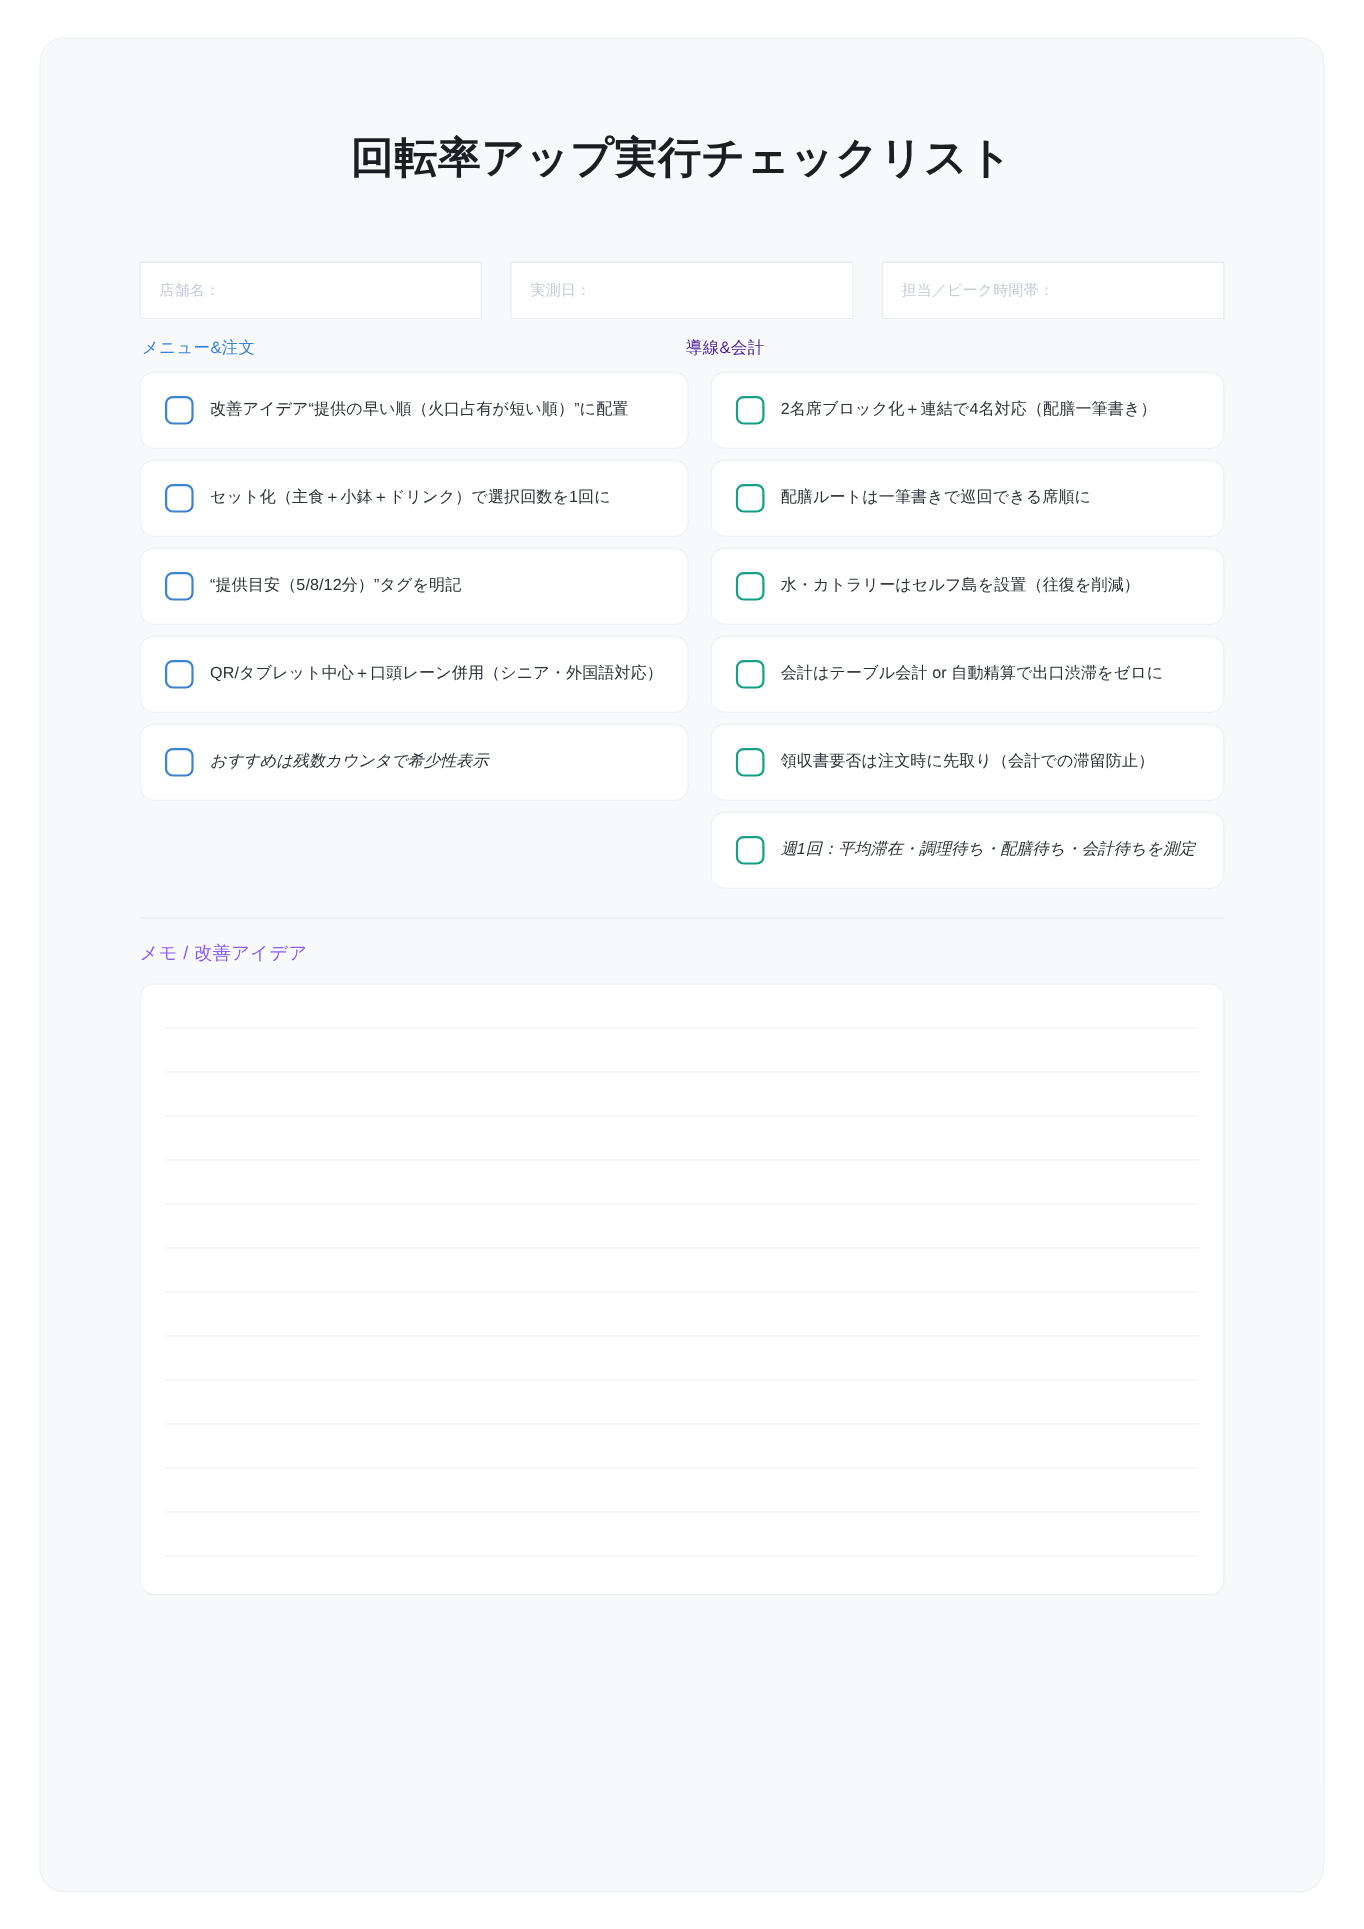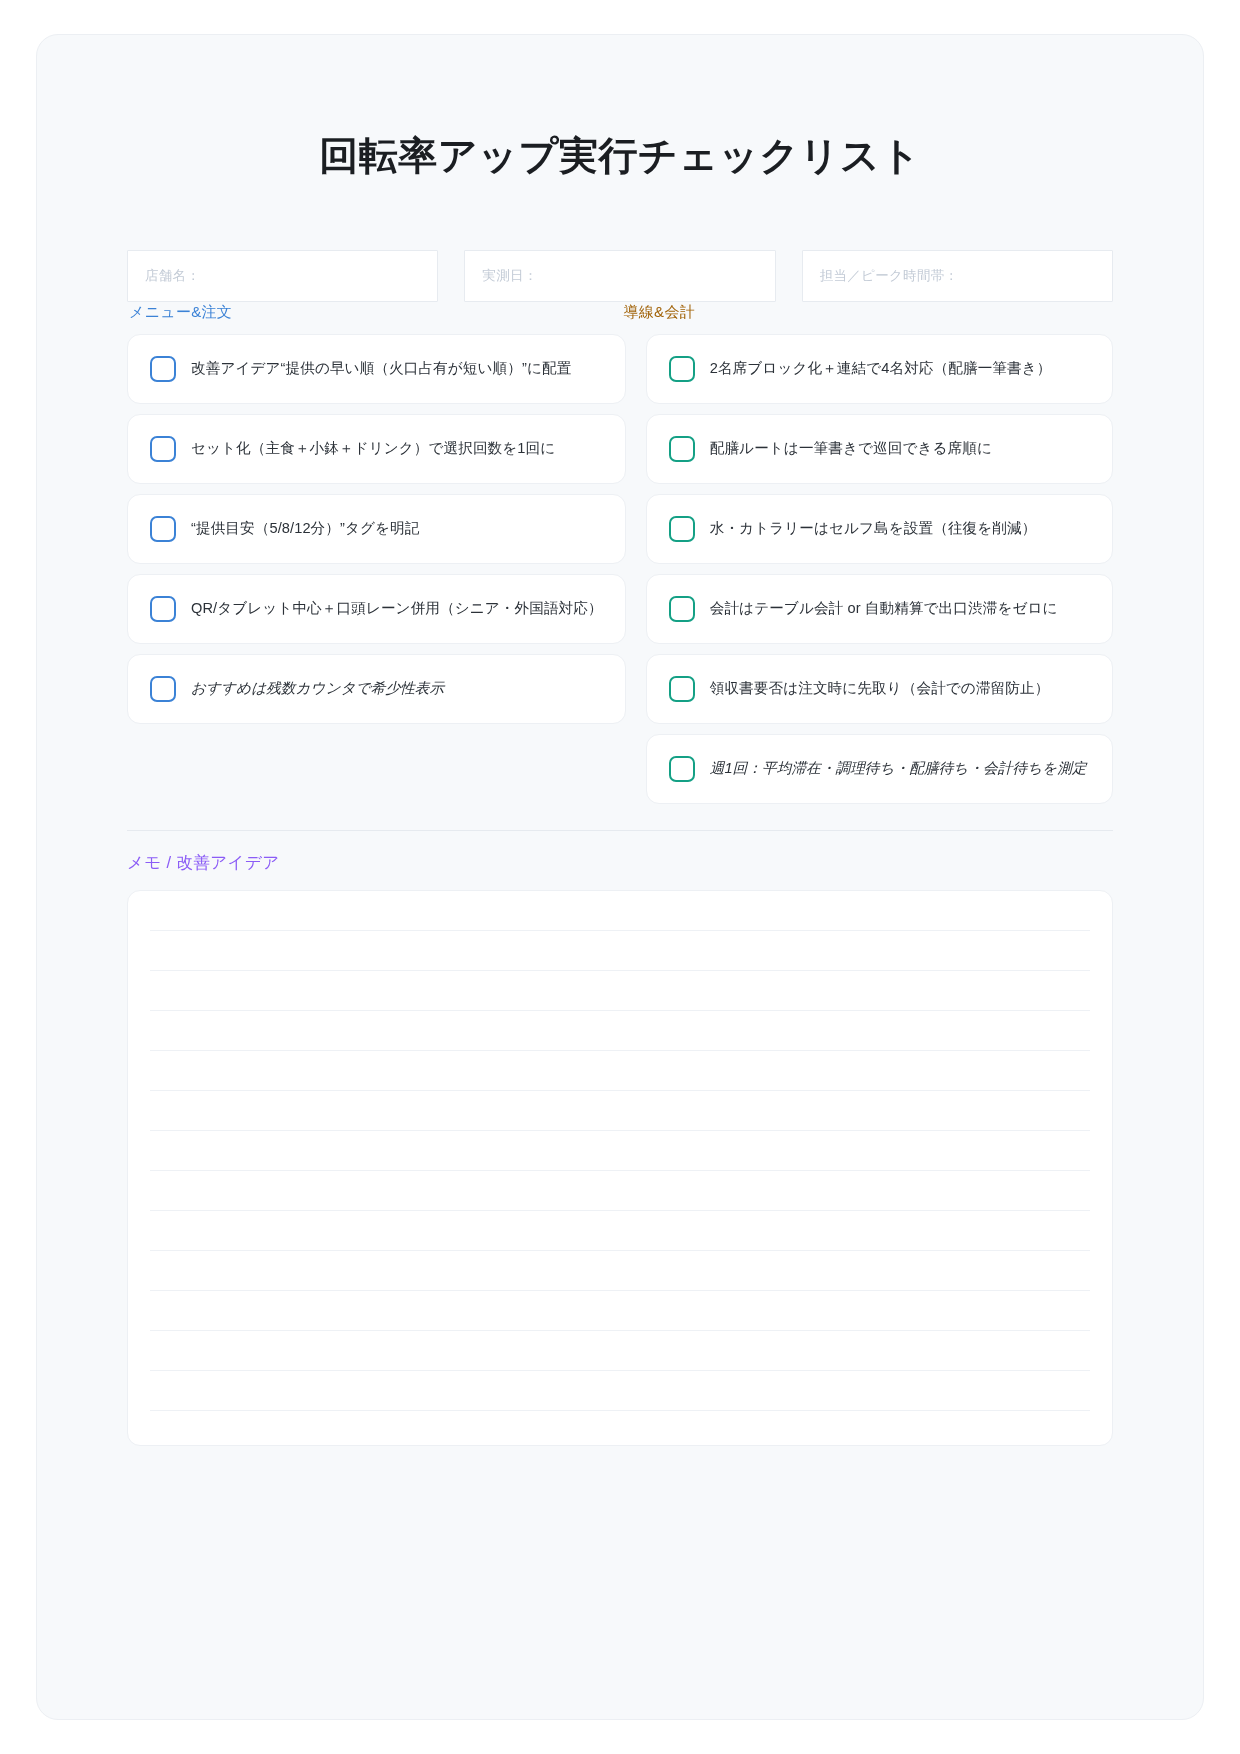--- a/index.html
+++ b/index.html
@@ -20,21 +20,21 @@
     padding: 34px 36px;
   }
 
   .sheet {
     position: relative;
     width: 1168px;
     height: 1686px;
     background: #f7f9fb;
     border: 1px solid #eceff3;
     border-radius: 22px;
-    padding: 12px 90px;
+    padding: 0 90px;
   }
 
   
   .doc-title {
     text-align: center;
     font-size: 39px;
     font-weight: bold;
     letter-spacing: 0.5px;
     color: #1b1e22;
     padding-top: 86px;
@@ -60,21 +60,21 @@
   .meta-field .ph {
     font-size: 13.5px;
     color: #c3cbd6;
     letter-spacing: 0.3px;
   }
 
   
   .col-heads {
     display: flex;
     gap: 3px;
-    margin-top: 1px;
+    margin-top: 17px;
   }
   .col-head {
     flex: 1 1 0;
     font-size: 15px;
     letter-spacing: 0.3px;
     padding-left: 2px;
   }
   .col-head.blue  { color: #3b82d6; }
   .col-head.green { color: #14a085; }
 
@@ -167,21 +167,21 @@
       <div class="meta-field">
         <span class="ph">実測日：</span>
       </div>
       <div class="meta-field">
         <span class="ph">担当／ピーク時間帯：</span>
       </div>
     </div>
 
     <div class="col-heads">
       <div class="col-head blue" style="color: rgb(59, 130, 214);">メニュー&amp;注文</div>
-      <div class="col-head green" style="color: #a16207;">導線&amp;会計</div>
+      <div class="col-head green" style="color: #4c1d95;">導線&amp;会計</div>
     </div>
 
     <div class="lists">
 
       <div class="list-col">
         <div class="check-item">
           <span class="cbox blue" style="border-color: rgb(59, 130, 214);"></span>
           <span class="check-label">改善アイデア“提供の早い順（火口占有が短い順）”に配置</span>
         </div>
         <div class="check-item">

